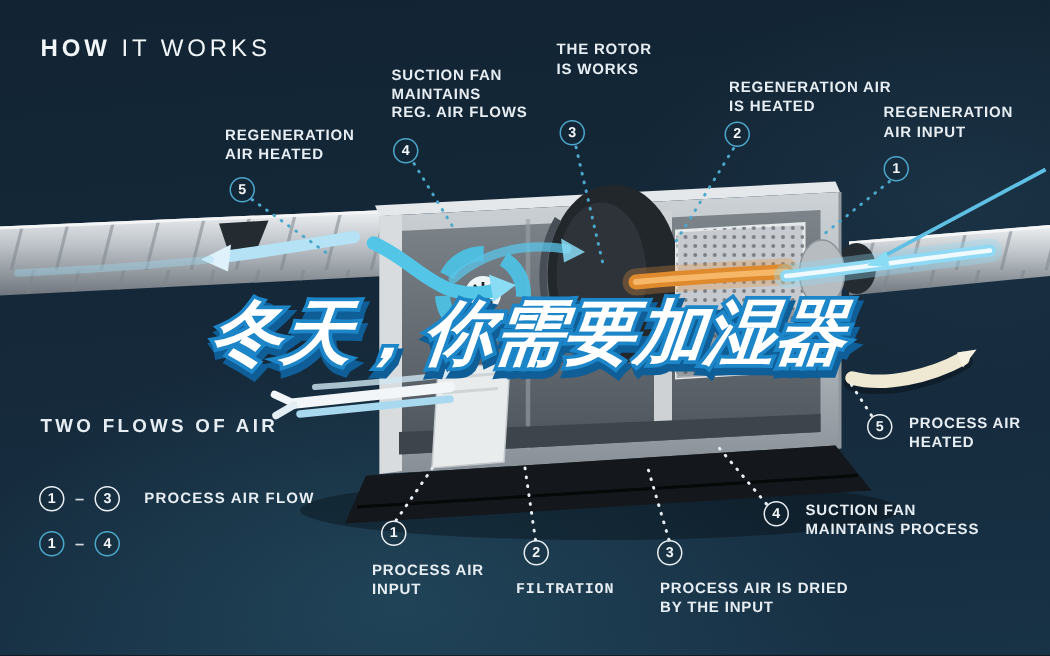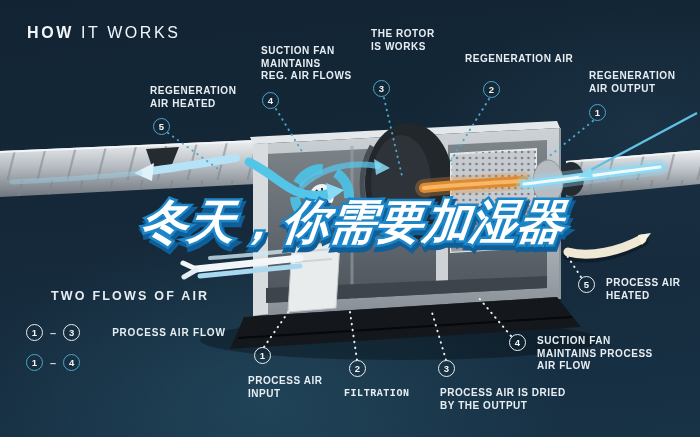--- a/index.html
+++ b/index.html
@@ -18,24 +18,24 @@
   #title .w2{font-weight:300;}
   
   .co-label{color:#e7eef3;font-size:10px;font-weight:700;letter-spacing:.55px;line-height:12.5px;white-space:nowrap;}
   .co-circle{
     width:17px;height:17px;border-radius:50%;border:1.6px solid #e9eef2;
     color:#f2f6f8;font-size:9.5px;font-weight:700;display:flex;align-items:center;justify-content:center;
     box-sizing:border-box;background:rgba(18,38,53,.25);
   }
   .co-circle.blue{border-color:#4da7cb;}
   
-  #legend-heading{left:27px;top:289px;font-size:12.5px;font-weight:700;letter-spacing:2.2px;color:#e7eef3;white-space:nowrap;margin-left:24px;}
+  #legend-heading{left:27px;top:277px;font-size:12.5px;font-weight:700;letter-spacing:2.2px;color:#e7eef3;white-space:nowrap;}
   .lg-row{display:flex;align-items:center;gap:6px;}
   .lg-dash{color:#cfd8de;font-weight:700;font-size:11px;margin:0 1px;}
-  .lg-text{color:#e7eef3;font-size:10px;font-weight:700;letter-spacing:.8px;margin-left:26px;white-space:nowrap;}
+  .lg-text{color:#e7eef3;font-size:10px;font-weight:700;letter-spacing:.8px;margin-left:10px;white-space:nowrap;}
   svg{display:block;}
   .headline-main{
     font-family:"DejaVu Sans","Liberation Sans",sans-serif;
     font-weight:bold;font-style:italic;font-size:47px;
   }
 </style>
 </head>
 <body>
 
 <div id="stage">
@@ -201,53 +201,53 @@
       <div>REG. AIR FLOWS</div>
   </div>
   <div class="abs co-circle blue" style="left:262px;top:92px;">4</div>
 
   <div class="abs co-label" style="left:371px;top:28px;">
     <div>THE ROTOR</div>
       <div>IS WORKS</div>
   </div>
   <div class="abs co-circle blue" style="left:373px;top:80px;">3</div>
 
-  <div class="abs co-label" style="left:465px;top:53px;">
+  <div class="abs co-label" style="left:486px;top:53px;">
     <div>REGENERATION AIR</div>
+      <div>IS HEATED</div>
   </div>
   <div class="abs co-circle blue" style="left:483px;top:81px;">2</div>
 
   <div class="abs co-label" style="left:589px;top:70px;">
     <div>REGENERATION</div>
-      <div>AIR OUTPUT</div>
+      <div>AIR INPUT</div>
   </div>
   <div class="abs co-circle blue" style="left:589px;top:104px;">1</div>
 
   <div class="abs co-circle" style="left:254px;top:347px;">1</div>
   <div class="abs co-label" style="left:248px;top:375px;">
     <div>PROCESS AIR</div>
       <div>INPUT</div>
   </div>
 
   <div class="abs co-circle" style="left:349px;top:360px;">2</div>
   <div class="abs co-label" style="left:344px;top:388px;font-family:Liberation Mono, monospace;">
     <div>FILTRATION</div>
   </div>
 
   <div class="abs co-circle" style="left:438px;top:360px;">3</div>
   <div class="abs co-label" style="left:440px;top:387px;">
     <div>PROCESS AIR IS DRIED</div>
-      <div>BY THE OUTPUT</div>
+      <div>BY THE INPUT</div>
   </div>
 
   <div class="abs co-circle" style="left:509px;top:334px;">4</div>
   <div class="abs co-label" style="left:537px;top:335px;">
     <div>SUCTION FAN</div>
       <div>MAINTAINS PROCESS</div>
-      <div>AIR FLOW</div>
   </div>
 
   <div class="abs co-circle" style="left:578px;top:276px;">5</div>
   <div class="abs co-label" style="left:606px;top:277px;">
     <div>PROCESS AIR</div>
       <div>HEATED</div>
   </div>
 
   <div id="legend-heading" class="abs">TWO FLOWS OF AIR</div>
 

